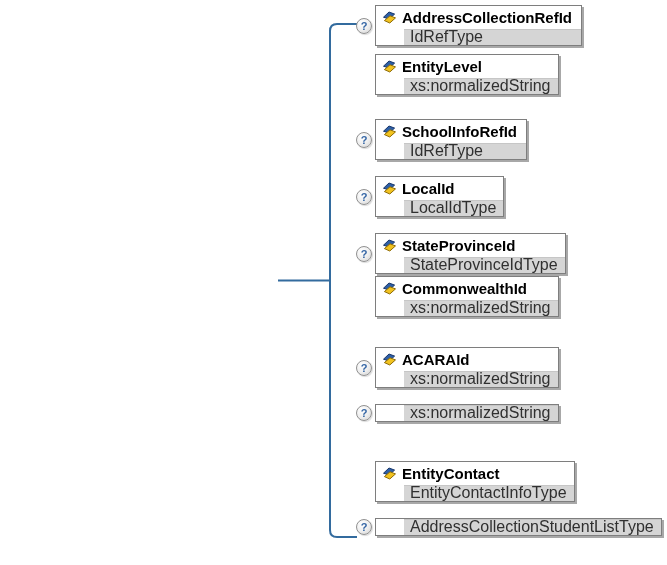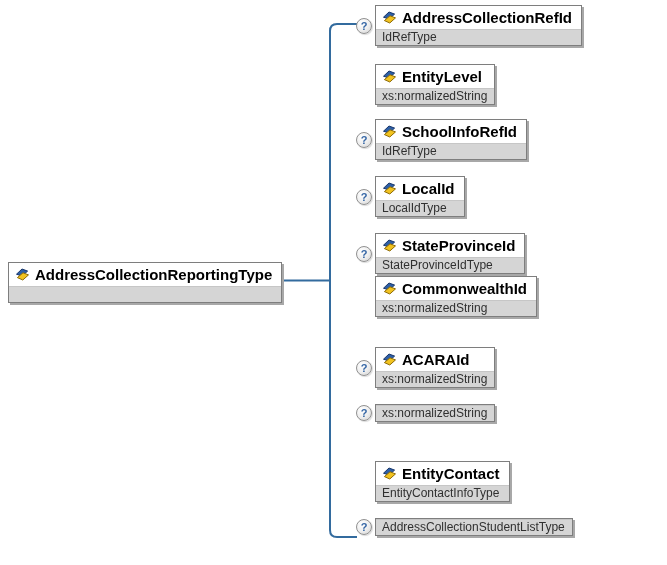--- a/index.html
+++ b/index.html
@@ -56,69 +56,56 @@
     gap:5px;
     padding:1px 9px 1px 6px;
     font-size:15px;font-weight:bold;
     color:var(--title-text);
     background:#ffffff;
   }
   .node-type{
     height:14px;line-height:14px;
     background:var(--strip-bg);
     border-top:1px solid #c6c6c6;
-    font-size:12px;
+    font-size:16px;
     color:var(--type-text);
     padding:0 7px 1px 6px;
+    margin-left:28px;
   }
   .root-strip{min-height:13px;}
   .el-icon{display:inline-flex;flex:0 0 auto;}
 </style>
 </head>
 <body>
 
 <div class="canvas">
 
   <svg class="connectors" width="667" height="565" aria-hidden="true">
     <path class="conn" d="M 278 280.5 H 329"></path>
     <path class="conn" d="M 357 24 H 337 Q 330 24 330 31 V 530 Q 330 537 337 537 H 357"></path>
   </svg>
 
-  <div class="row root-row" style="top:262px">
-    <div class="node">
-      <div class="node-title">
-        <span class="el-icon">
-          <svg width="15" height="13" viewBox="0 0 15 13">
-            <path d="M1.5 6.2 L7 1 L12.6 3.1 L7 8.1 Z" fill="#2E5FA6" stroke="#17366B" stroke-width="1" stroke-linejoin="round"></path>
-            <path d="M2.4 9.6 L8 4.8 L13.5 6.9 L7.8 12 Z" fill="#F2C31F" stroke="#8F6C07" stroke-width="1" stroke-linejoin="round"></path>
-          </svg>
-        </span>
-        <span>AddressCollectionReportingType</span>
-      </div>
-      <div class="node-type root-strip"></div>
-    </div>
-  </div>
 
   <div class="row" style="top:5px">
     <span class="qmark">?</span>
     <div class="node">
       <div class="node-title">
         <span class="el-icon">
           <svg width="15" height="13" viewBox="0 0 15 13">
             <path d="M1.5 6.2 L7 1 L12.6 3.1 L7 8.1 Z" fill="#2E5FA6" stroke="#17366B" stroke-width="1" stroke-linejoin="round"></path>
             <path d="M2.4 9.6 L8 4.8 L13.5 6.9 L7.8 12 Z" fill="#F2C31F" stroke="#8F6C07" stroke-width="1" stroke-linejoin="round"></path>
           </svg>
         </span>
         <span>AddressCollectionRefId</span>
       </div>
       <div class="node-type">IdRefType</div>
     </div>
   </div>
 
-  <div class="row" style="top:64px">
+  <div class="row" style="top:54px">
     <span class="qmark" style="visibility: hidden;">?</span>
     <div class="node">
       <div class="node-title">
         <span class="el-icon">
           <svg width="15" height="13" viewBox="0 0 15 13">
             <path d="M1.5 6.2 L7 1 L12.6 3.1 L7 8.1 Z" fill="#2E5FA6" stroke="#17366B" stroke-width="1" stroke-linejoin="round"></path>
             <path d="M2.4 9.6 L8 4.8 L13.5 6.9 L7.8 12 Z" fill="#F2C31F" stroke="#8F6C07" stroke-width="1" stroke-linejoin="round"></path>
           </svg>
         </span>
         <span>EntityLevel</span>

